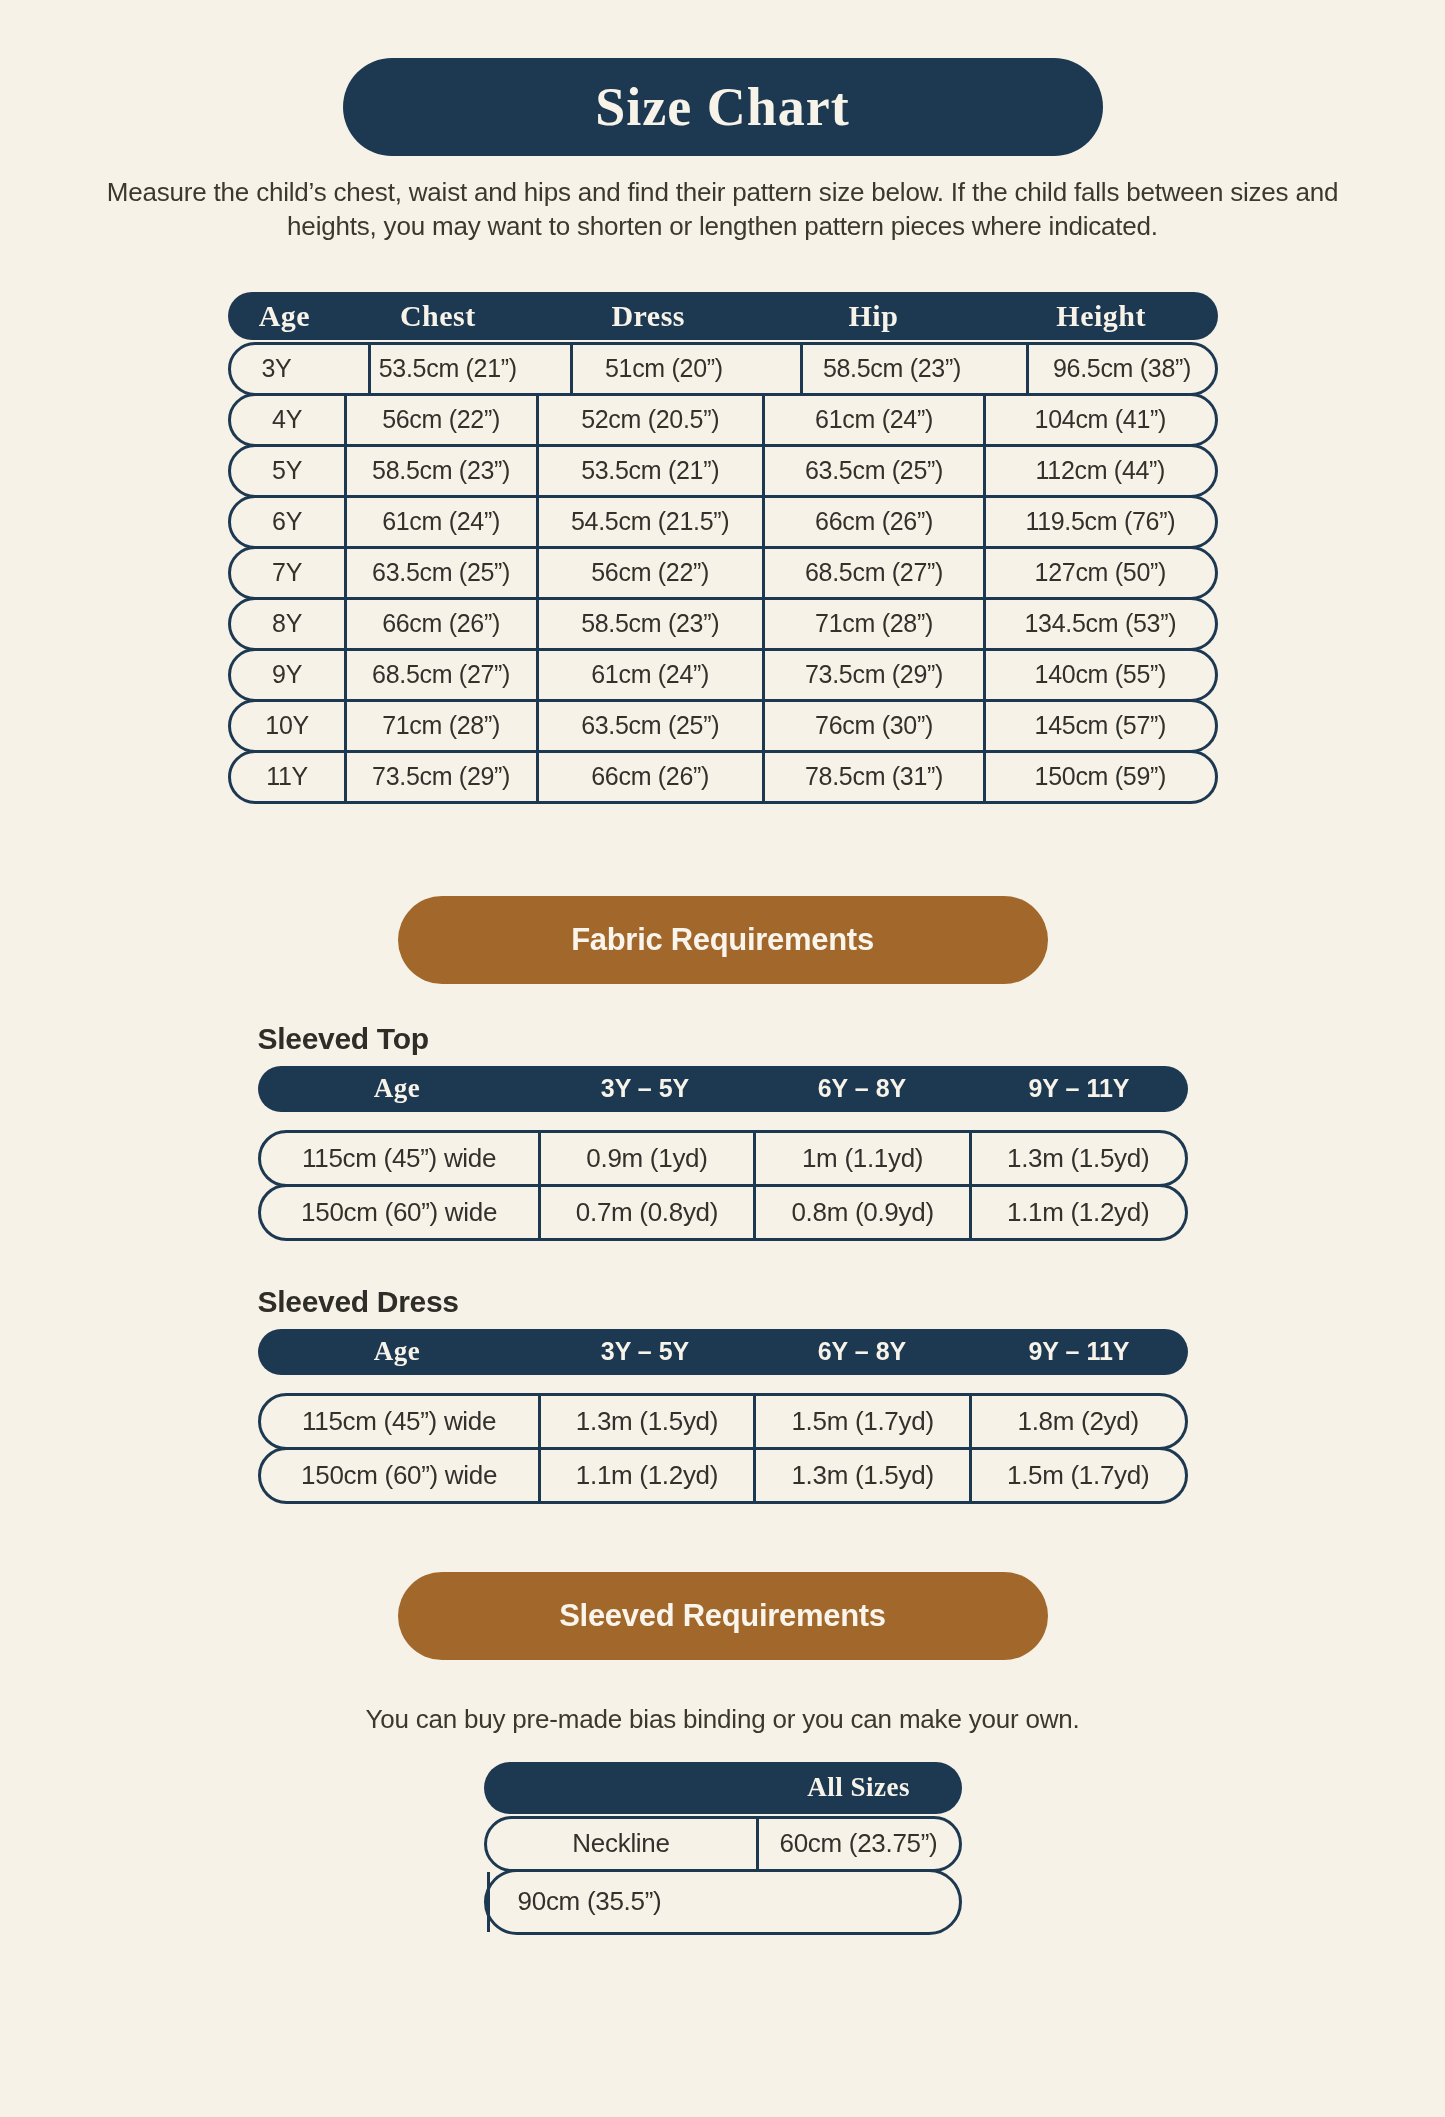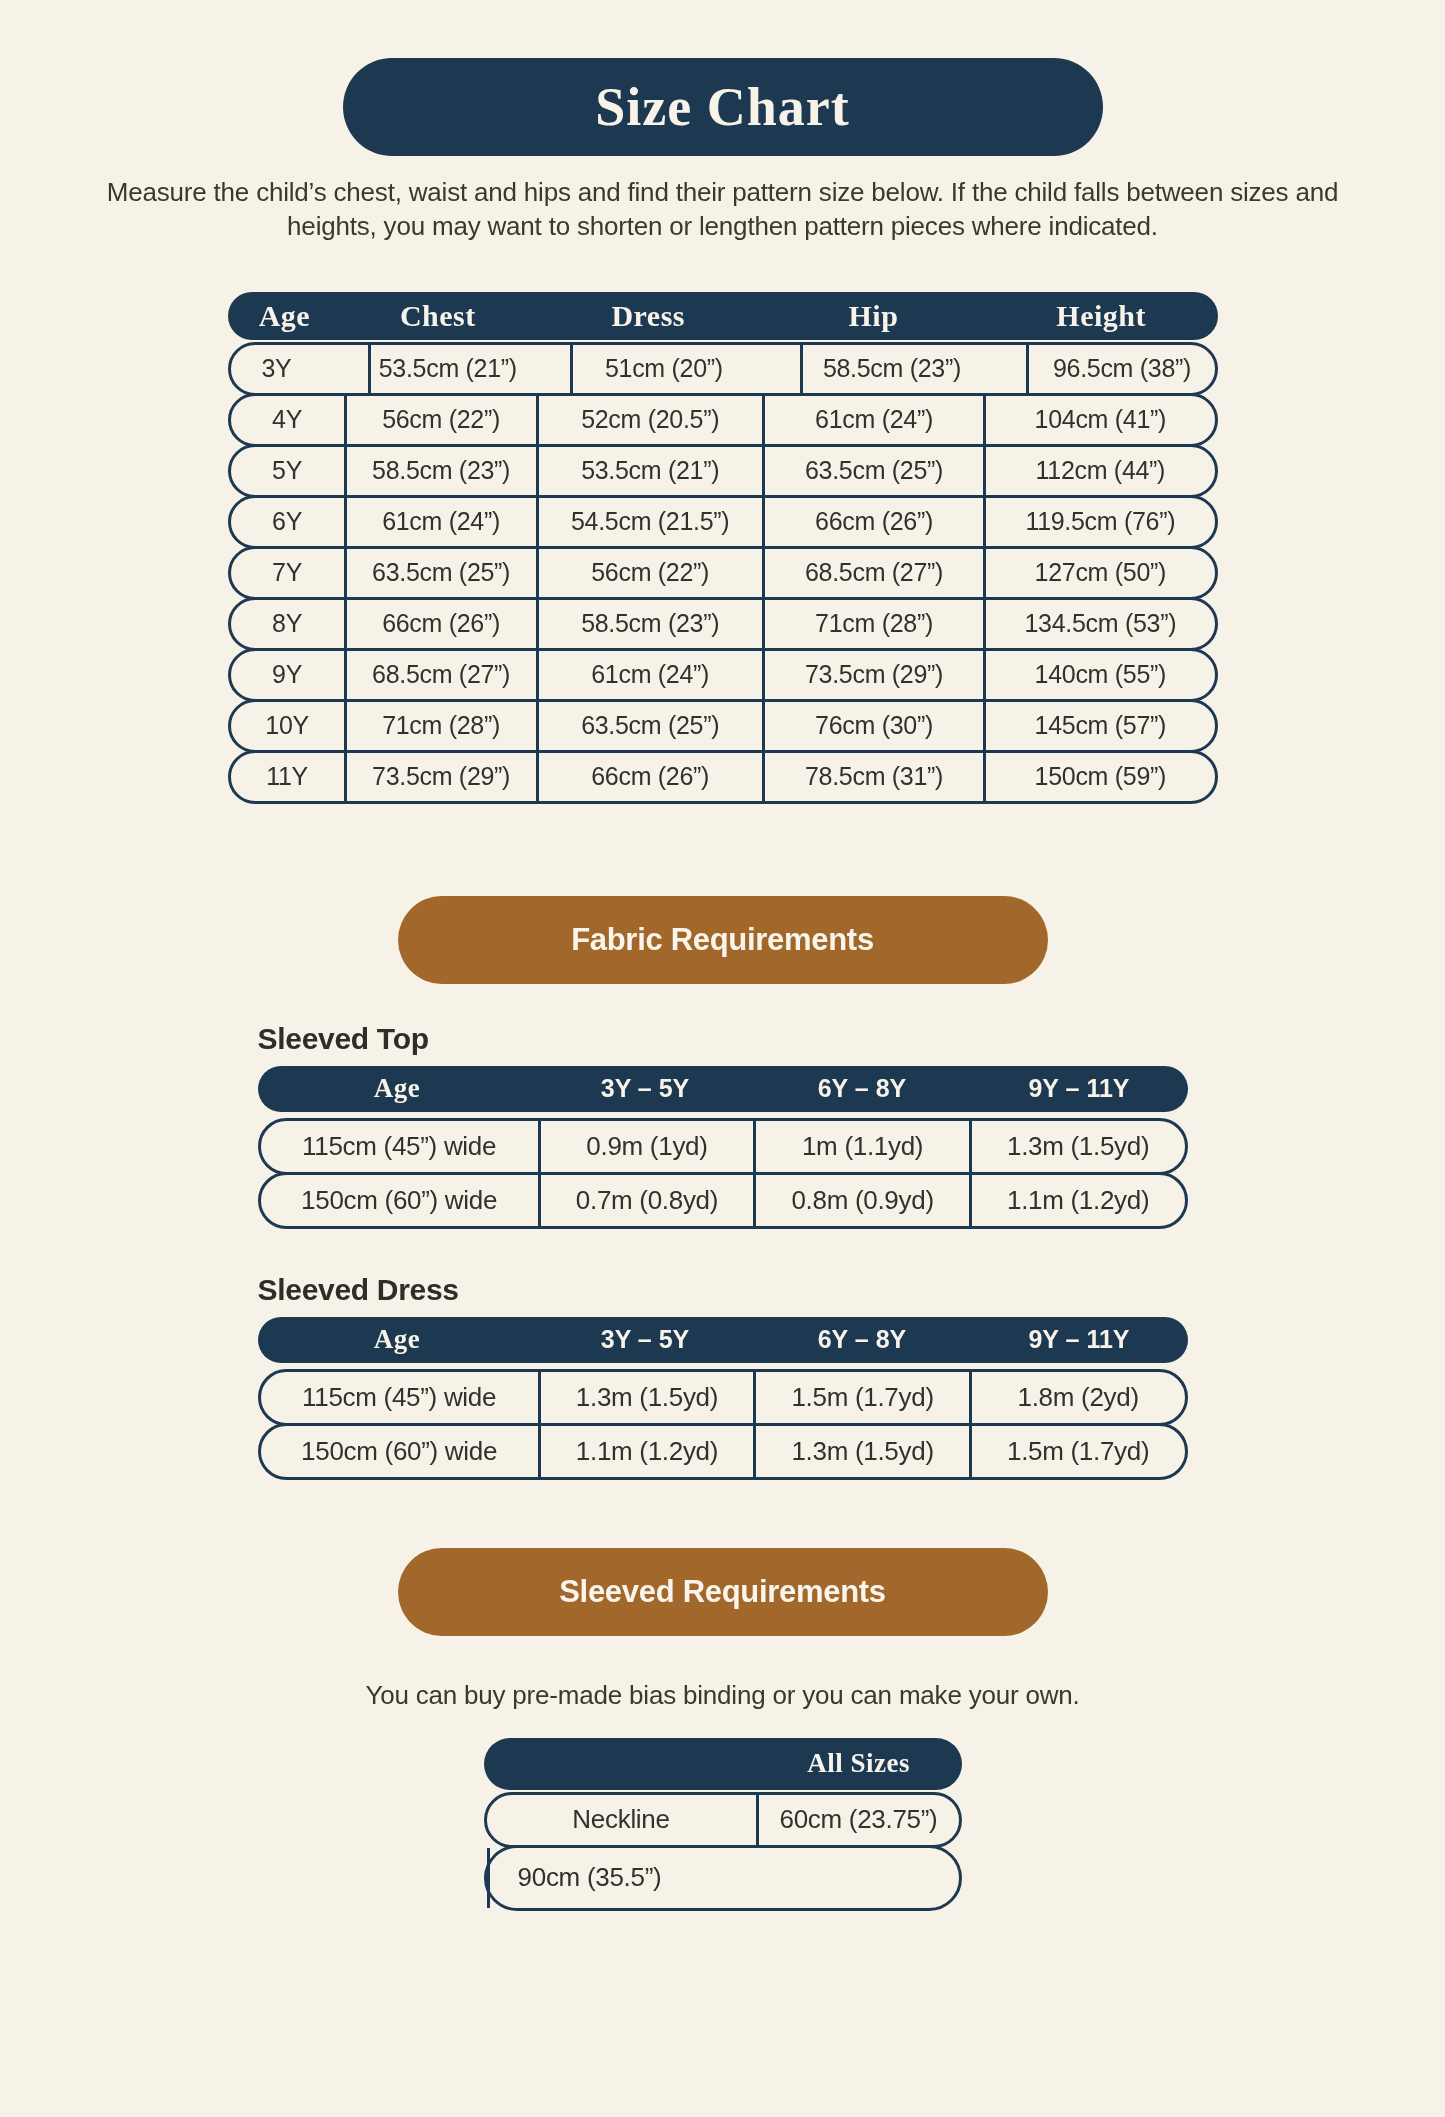--- a/index.html
+++ b/index.html
@@ -92,21 +92,21 @@
   }
   .ft-hcell.age{
     font-family:"Liberation Serif", serif;font-weight:700;font-size:27px;letter-spacing:0.5px;
   }
   .ft-hcell.range{font-weight:700;font-size:25px;}
   .f0{width:30%;} .f1{width:23.333%;} .f2{width:23.333%;} .f3{width:23.334%;}
   .ft-row{
     height:57px;border:3px solid var(--navy);border-radius:999px;
     display:flex;align-items:stretch;margin-top:-3px;
   }
-  .ft-row.first{margin-top:6px;}
+  .ft-row.first{margin-top:18px;}
   .ft-cell{
     display:flex;align-items:center;justify-content:center;
     font-size:26px;color:var(--ink);letter-spacing:-0.3px;
   }
   .ft-cell + .ft-cell{border-left:3px solid var(--navy);}
   
   .bind-table{width:478px;margin:26px auto 0;}
   .bt-head{
     height:52px;background:var(--navy);border-radius:999px;
     display:flex;align-items:stretch;

